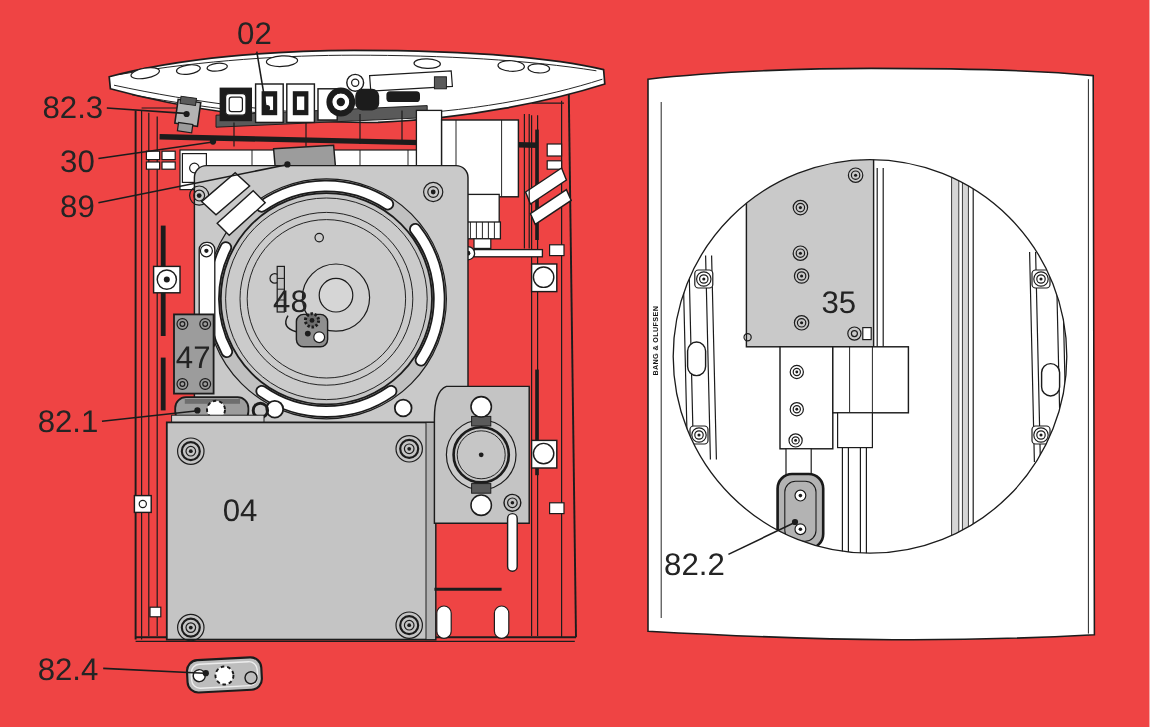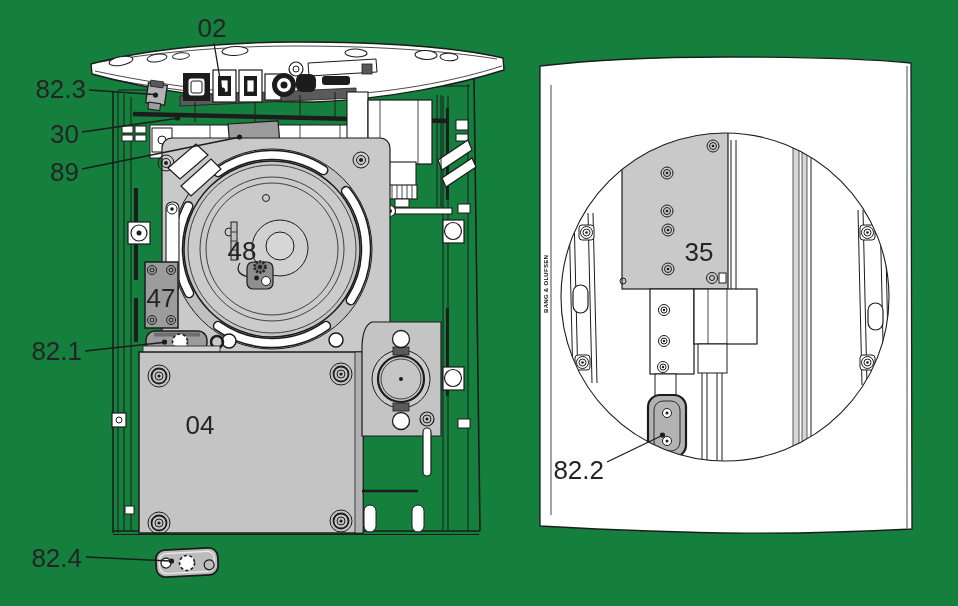--- a/index.html
+++ b/index.html
@@ -1,16 +1,16 @@
 <!DOCTYPE html>
 <html><head>
 <meta charset="utf-8">
 <style>
   html,body{margin:0;padding:0;background:#fff;}
-  #stage{position:relative;width:958px;height:606px;background:#15803d;overflow:hidden;
+  #stage{position:relative;width:958px;height:606px;background:#ef4444;overflow:hidden;
          font-family:"Liberation Sans",sans-serif;}
   svg{position:absolute;left:0;top:0;}
   .ln{stroke:#1c1c1c;fill:none;}
   .fw{fill:#ffffff;stroke:#1c1c1c;}
   .fl{fill:#c9c9c9;stroke:#1c1c1c;}
   .fl2{fill:#c4c4c4;stroke:#1c1c1c;}
   .fm{fill:#b3b3b3;stroke:#1c1c1c;}
   .fd{fill:#9c9c9c;stroke:#1c1c1c;}
   .blk{fill:#1c1c1c;stroke:none;}
   .dk{fill:#5a5a5a;stroke:#1c1c1c;}

